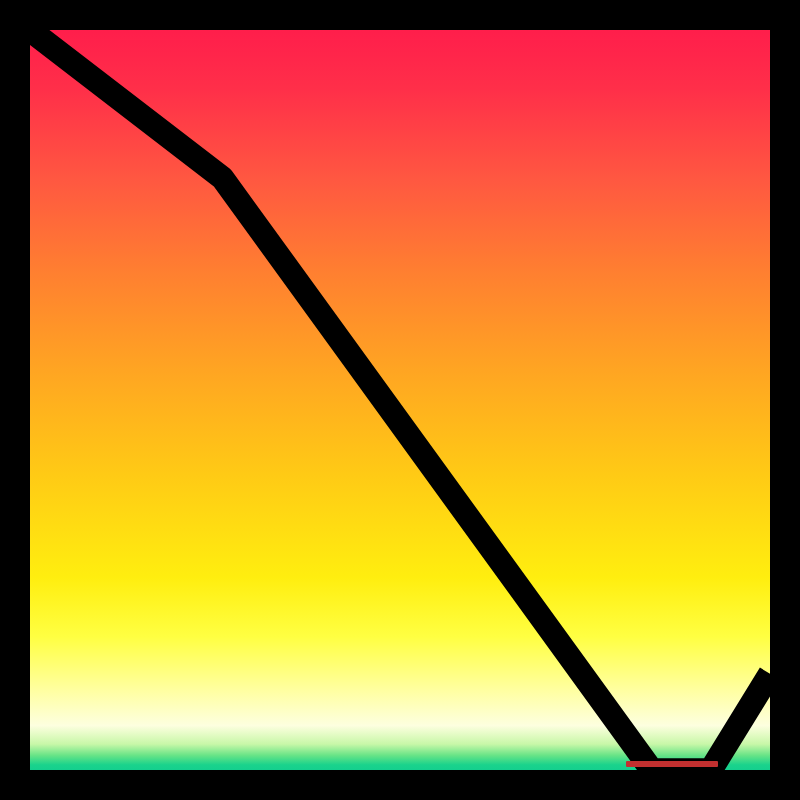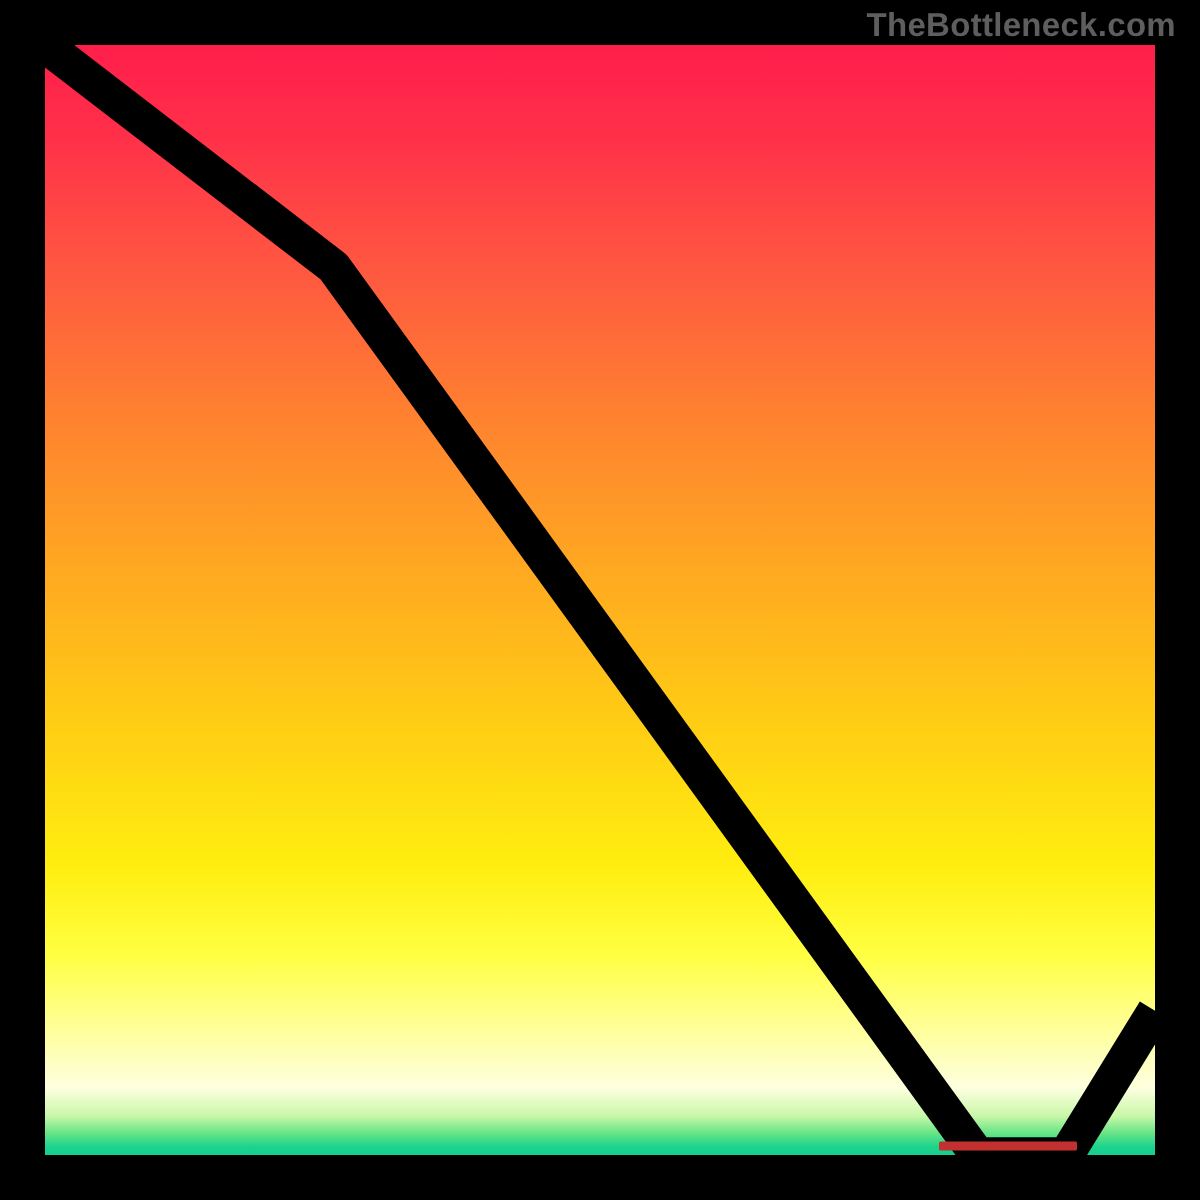--- a/index.html
+++ b/index.html
@@ -63,21 +63,20 @@
     height: 6px;
     background: #c23030;
     border-radius: 1px;
     transform: translateY(-50%);
   }
 </style>
 </head>
 <body>
 
 <div class="frame">
-  <div class="watermark">TheBottleneck.com</div>
   <div class="plot">
     <div class="gradient"></div>
     <svg class="curve" viewBox="0 0 100 100" preserveAspectRatio="none">
       <path id="curve-path" d="M 0.00 0.00 L 26.00 20.00 L 84.00 100.00 L 92.00 100.00 L 100.00 87.00"></path>
     </svg>
     <div id="marker" class="marker" style="left: 80.5%; width: 12.5%; top: 99.2%;"></div>
   </div>
 </div>
 
 </body></html>

